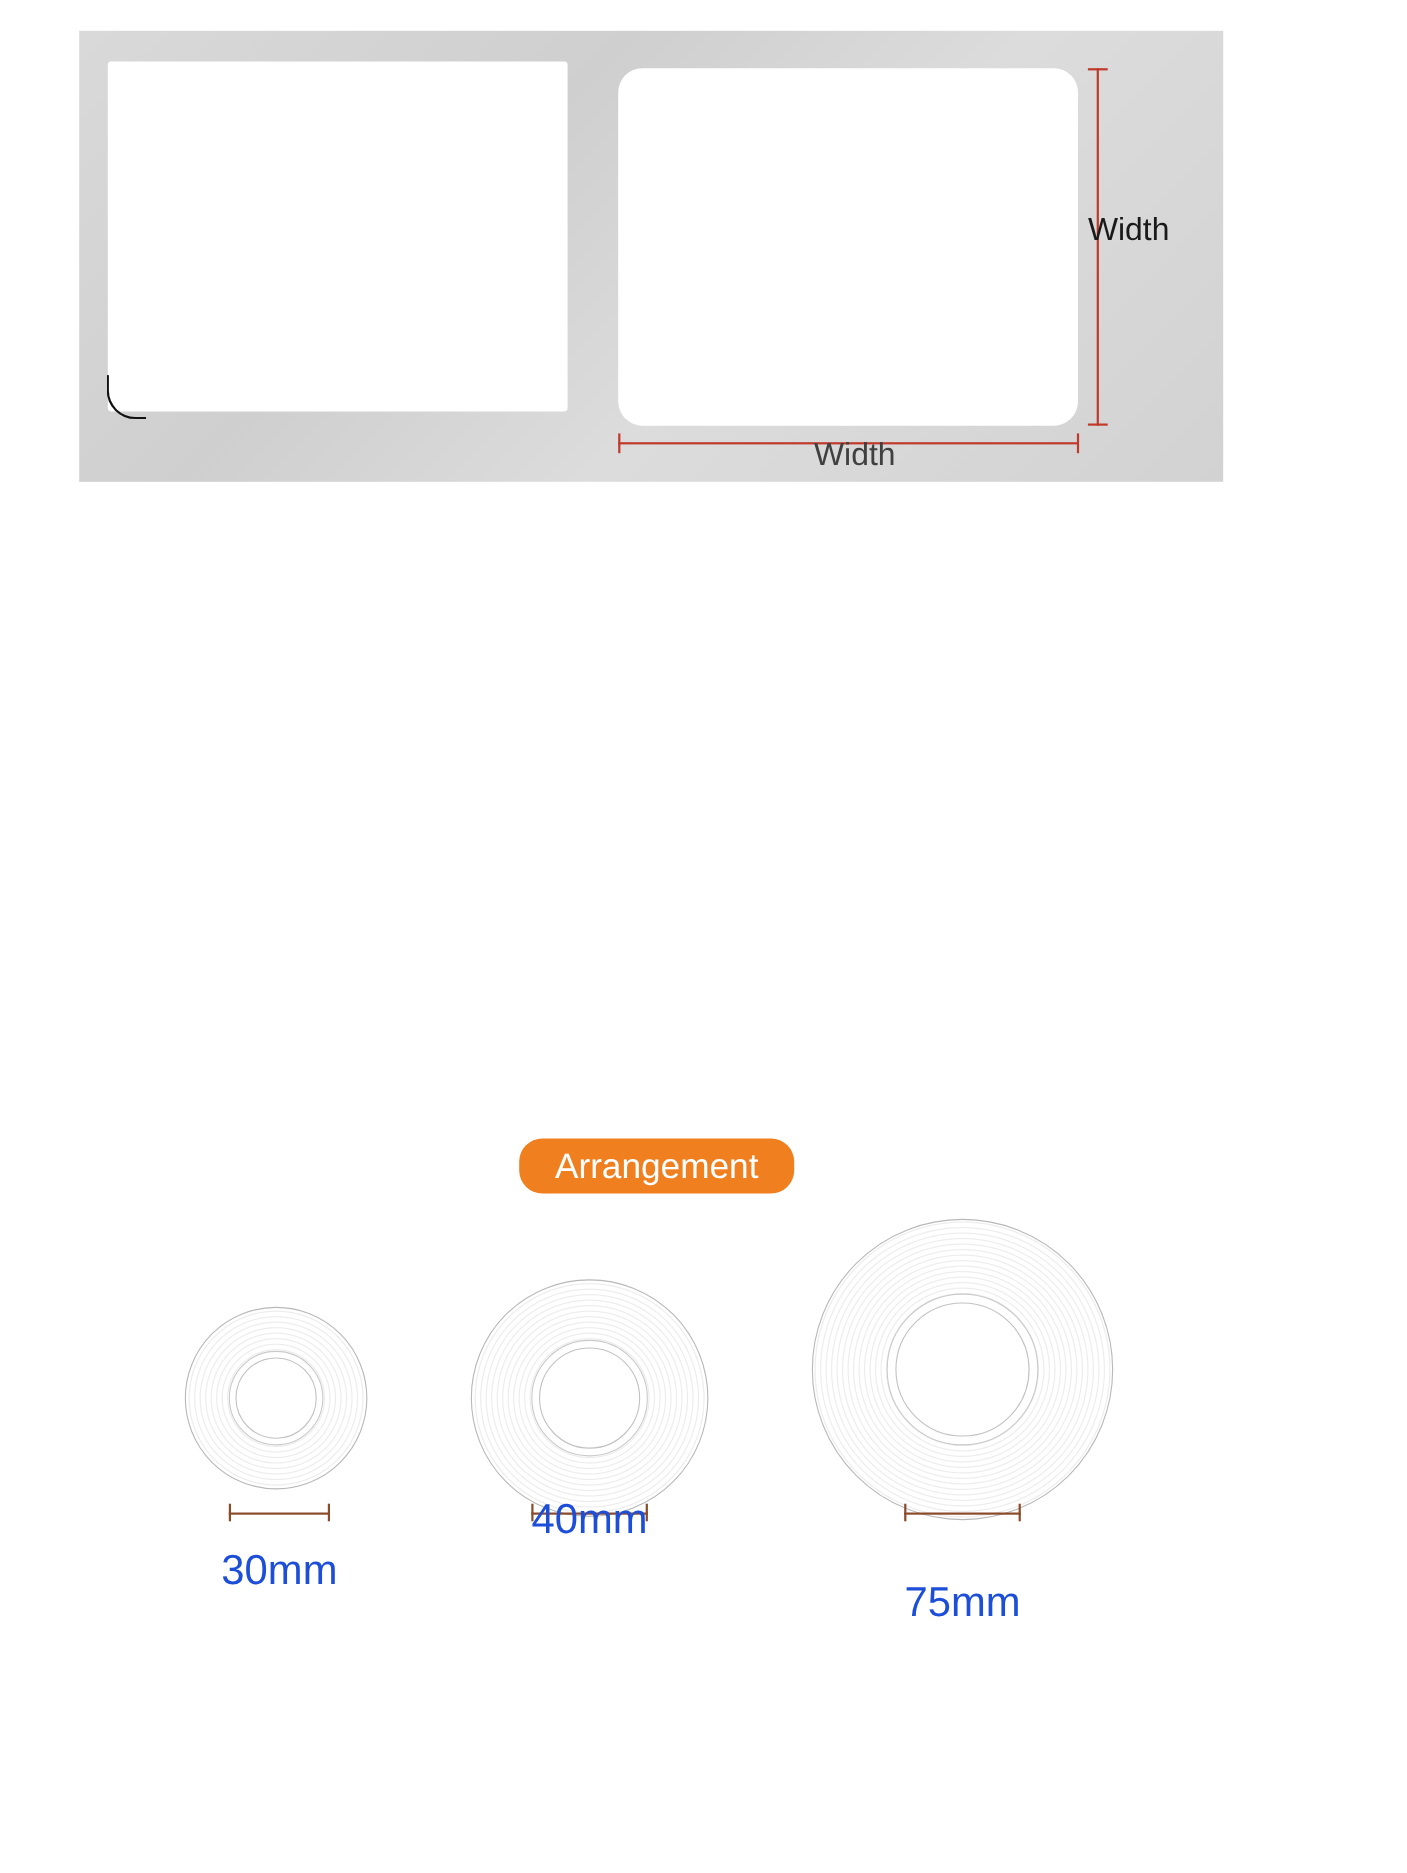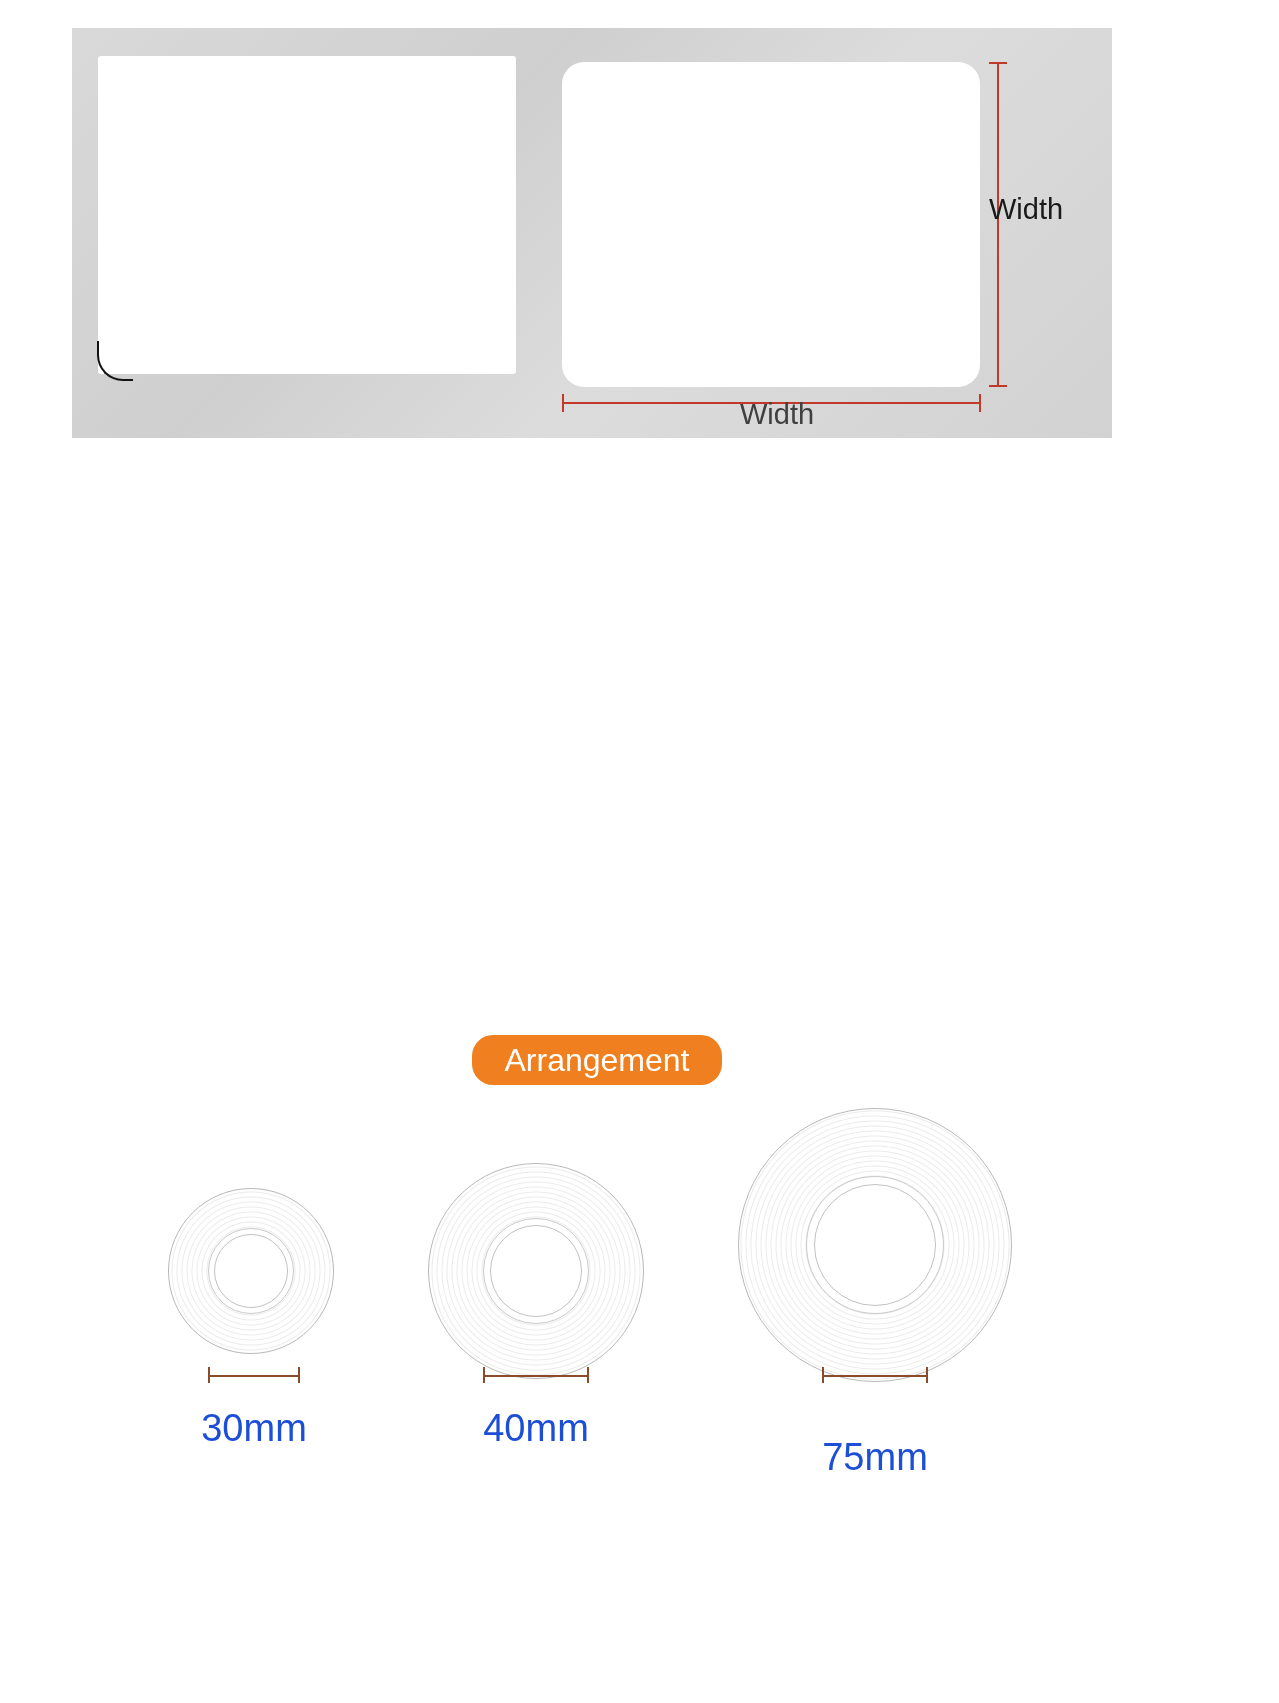--- a/index.html
+++ b/index.html
@@ -179,21 +179,21 @@
   .roll1 .cap-b { left: 298px; top: 822px; }
   .roll1 .roll-caption { left: 189px; top: 862px; width: 130px; }
 
   
   .roll2 .roll-outer { left: 428px; top: 618px; width: 216px; height: 216px; }
   .roll2 .roll-core  { left: 483px; top: 673px; width: 106px; height: 106px; }
   .roll2 .roll-core-in { left: 490px; top: 680px; width: 92px; height: 92px; }
   .roll2 .roll-dim   { left: 483px; top: 830px; width: 106px; }
   .roll2 .cap-a { left: 483px; top: 822px; }
   .roll2 .cap-b { left: 587px; top: 822px; }
-  .roll2 .roll-caption { left: 471px; top: 862px; width: 130px; }
+  .roll2 .roll-caption { left: 471px; top: 816px; width: 130px; }
 
   
   .roll3 .roll-outer { left: 738px; top: 563px; width: 274px; height: 274px; }
   .roll3 .roll-core  { left: 806px; top: 631px; width: 138px; height: 138px; }
   .roll3 .roll-core-in { left: 814px; top: 639px; width: 122px; height: 122px; }
   .roll3 .roll-dim   { left: 822px; top: 830px; width: 106px; }
   .roll3 .cap-a { left: 822px; top: 822px; }
   .roll3 .cap-b { left: 926px; top: 822px; }
   .roll3 .roll-caption { left: 810px; top: 862px; width: 130px; margin-top: 29px; }
 

